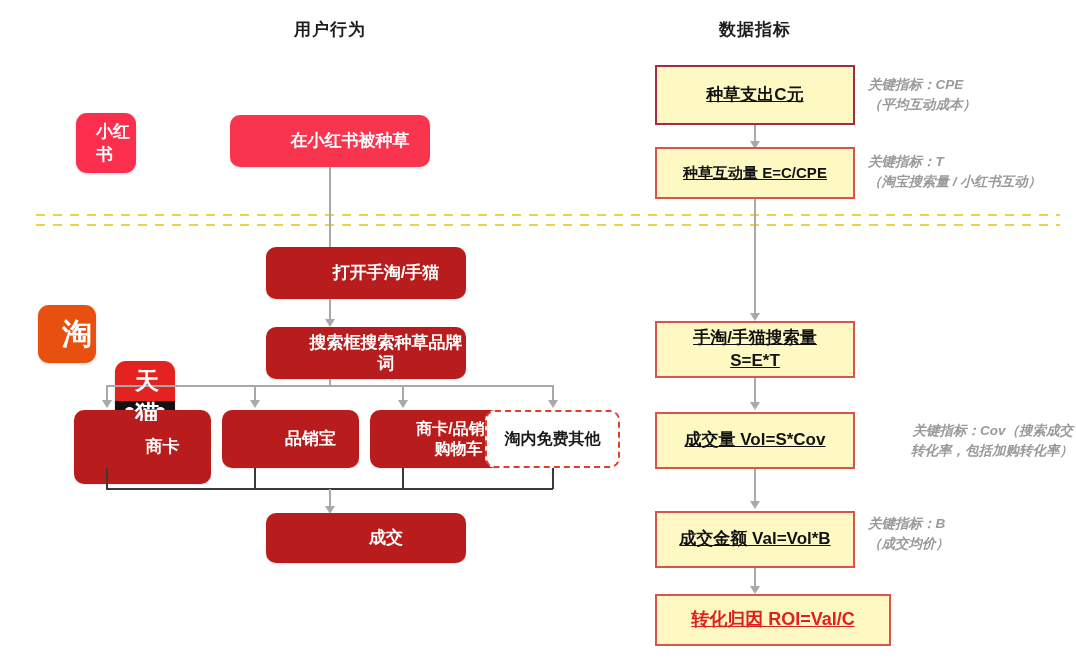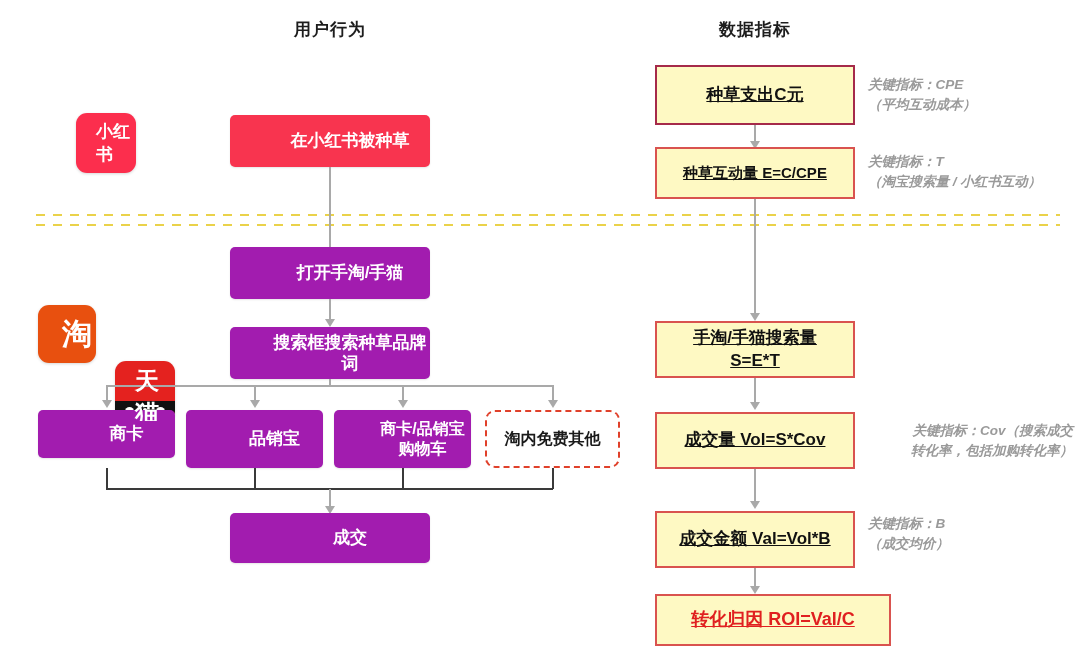--- a/index.html
+++ b/index.html
@@ -14,26 +14,26 @@
   
   .col-title{
     font-size:17px;font-weight:bold;color:#1d1d1d;
     text-align:center;letter-spacing:1px;white-space:nowrap;
   }
 
   
   .flow-box{
     display:flex;align-items:center;justify-content:center;
     text-align:center;color:#ffffff;font-weight:bold;
-    border-radius:5px;line-height:1.25;
+    border-radius:10px;line-height:1.25;
     box-shadow:0 1px 2px rgba(0,0,0,.10);
     padding-left:40px;
   }
   .flow-pink{background:#f8344f;}
-  .flow-orange{background:#a21caf;}
+  .flow-orange{background:#b91c1c;margin-left:36px;}
   .flow-dashed{
     background:#ffffff;border:2px dashed #e0402a;border-radius:10px;
     color:#1a1a1a;font-weight:bold;display:flex;align-items:center;
     justify-content:center;text-align:center;
   }
 
   
   .logo{
     border-radius:11px;display:flex;align-items:center;justify-content:center;
     color:#fff;font-weight:bold;overflow:hidden;position:relative;
@@ -124,21 +124,21 @@
   <div class="abs hline" style="left:106px;top:385px;width:447px;"></div>
   <div class="abs vline" style="left:106px;top:385px;height:17px;"></div>
   <div class="abs arrow-down" style="left:102px;top:400px;"></div>
   <div class="abs vline" style="left:254px;top:385px;height:17px;"></div>
   <div class="abs arrow-down" style="left:250px;top:400px;"></div>
   <div class="abs vline" style="left:402px;top:385px;height:17px;"></div>
   <div class="abs arrow-down" style="left:398px;top:400px;"></div>
   <div class="abs vline" style="left:552px;top:385px;height:17px;"></div>
   <div class="abs arrow-down" style="left:548px;top:400px;"></div>
 
-  <div class="abs flow-box flow-orange" style="left:38px;top:410px;width:137px;height:48px;font-size:17px;">商卡</div>
+  <div class="abs flow-box flow-orange" style="left:38px;top:410px;width:137px;height:74px;font-size:17px;">商卡</div>
   <div class="abs flow-box flow-orange" style="left:186px;top:410px;width:137px;height:58px;font-size:17px;">品销宝</div>
   <div class="abs flow-box flow-orange" style="left:334px;top:410px;width:137px;height:58px;font-size:16px;white-space:pre-line;">商卡/品销宝
 购物车</div>
   <div class="abs flow-dashed" style="left:485px;top:410px;width:135px;height:58px;font-size:16px;">淘内免费其他</div>
 
   <div class="abs vline-dark" style="left:106px;top:468px;height:21px;"></div>
   <div class="abs vline-dark" style="left:254px;top:468px;height:21px;"></div>
   <div class="abs vline-dark" style="left:402px;top:468px;height:21px;"></div>
   <div class="abs vline-dark" style="left:552px;top:468px;height:21px;"></div>
   <div class="abs hline-dark" style="left:106px;top:488px;width:447px;"></div>

